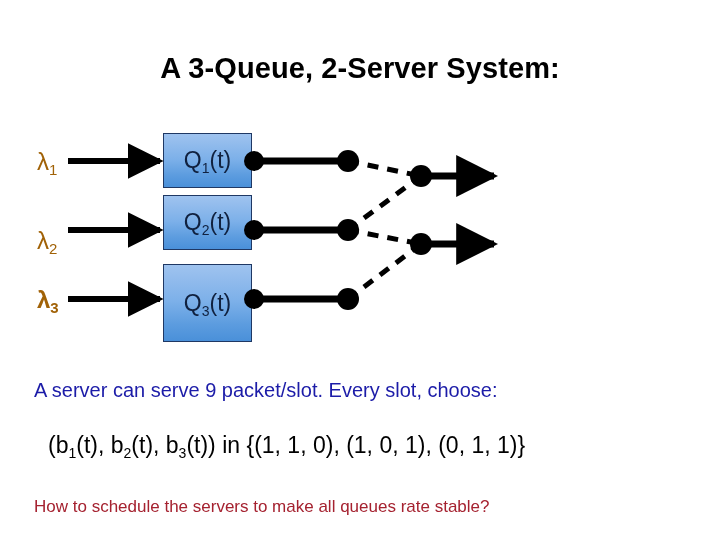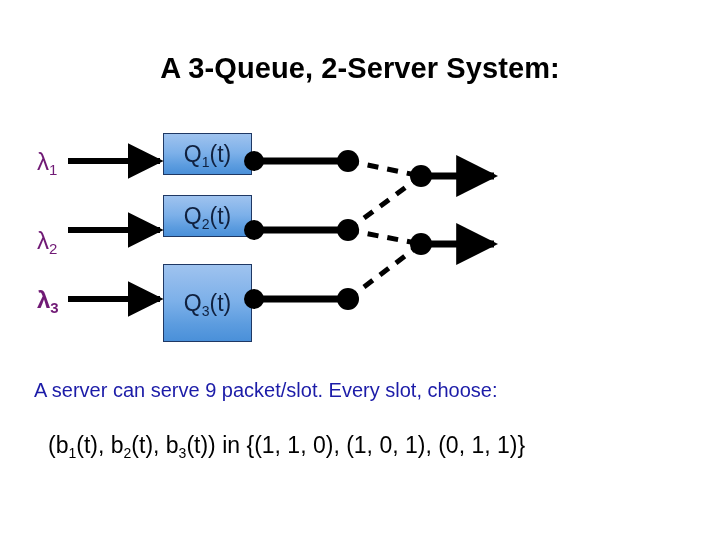--- a/index.html
+++ b/index.html
@@ -38,41 +38,41 @@
     top: 0;
     width: 720px;
     height: 540px;
     pointer-events: none;
   }
 
   
   .lambda {
     position: absolute;
     font-size: 24px;
-    color: #701a75;
+    color: #a16207;
     white-space: nowrap;
     line-height: 1;
   }
   .lambda sub {
     font-size: 15px;
     vertical-align: baseline;
     position: relative;
     top: 5px;
     left: 0px;
   }
   #lambda-1 { left: 37px; top: 150px; }
   #lambda-2 { left: 37px; top: 229px; }
   #lambda-3 { left: 37px; top: 288px; font-weight: bold; }
 
   
   .queue-box {
     position: absolute;
     left: 163px;
     width: 89px;
-    height: 42px;
+    height: 55px;
     background: linear-gradient(to bottom,
                 #9fc3ef 0%,
                 #8fbaec 22%,
                 #7cb0e9 48%,
                 #5c9cdf 78%,
                 #4a90d9 100%);
     border: 1px solid #1f3864;
     box-sizing: border-box;
     display: flex;
     align-items: center;
@@ -189,14 +189,15 @@
     <circle cx="348" cy="299" r="11" fill="#000000"></circle>
 
     <circle cx="421" cy="176" r="11" fill="#000000"></circle>
     <circle cx="421" cy="244" r="11" fill="#000000"></circle>
   </svg>
 
   <div class="body-line" id="line-server-rule">A server can serve 9 packet/slot.  Every slot, choose:</div>
 
   <div class="body-line" id="line-decision-set"><span>(b</span><sub>1</sub><span>(t), b</span><sub>2</sub><span>(t), b</span><sub>3</sub><span>(t))  in  {(1, 1, 0), (1, 0, 1), (0, 1, 1)}</span></div>
 
+  <div class="body-line" id="line-question">How to schedule the servers to make all queues rate stable?</div>
 
 </div>
 
 </body></html>

